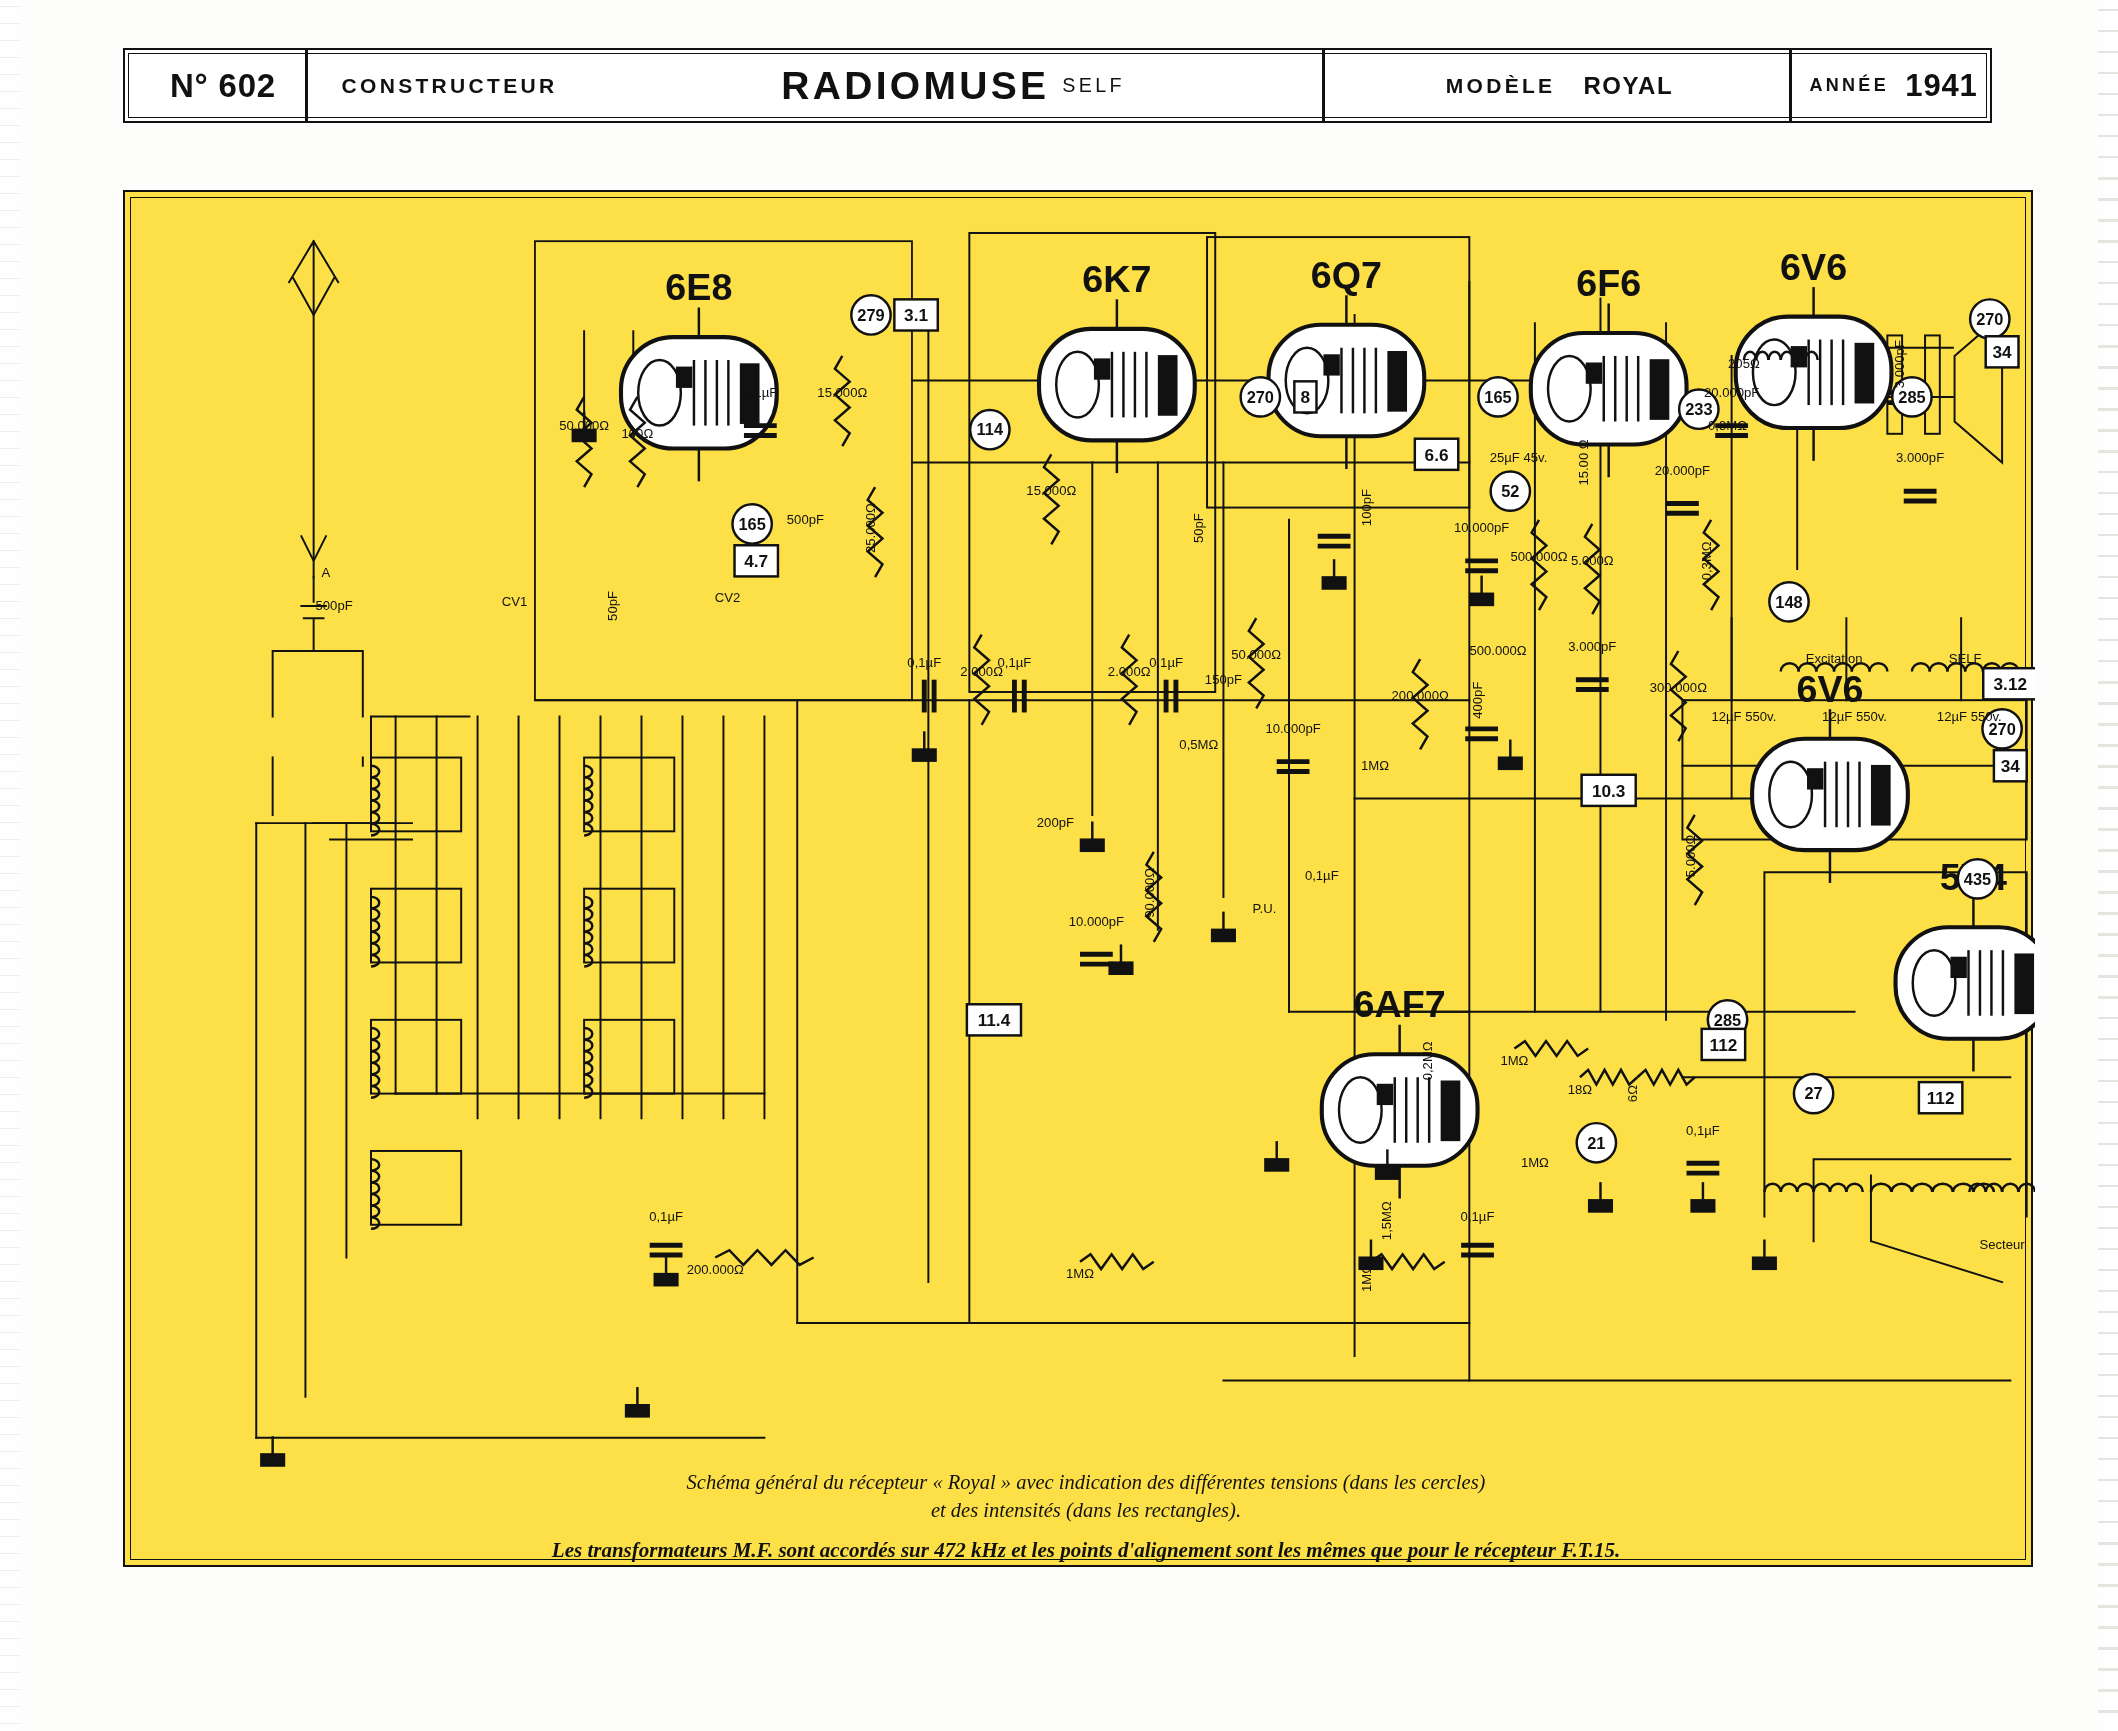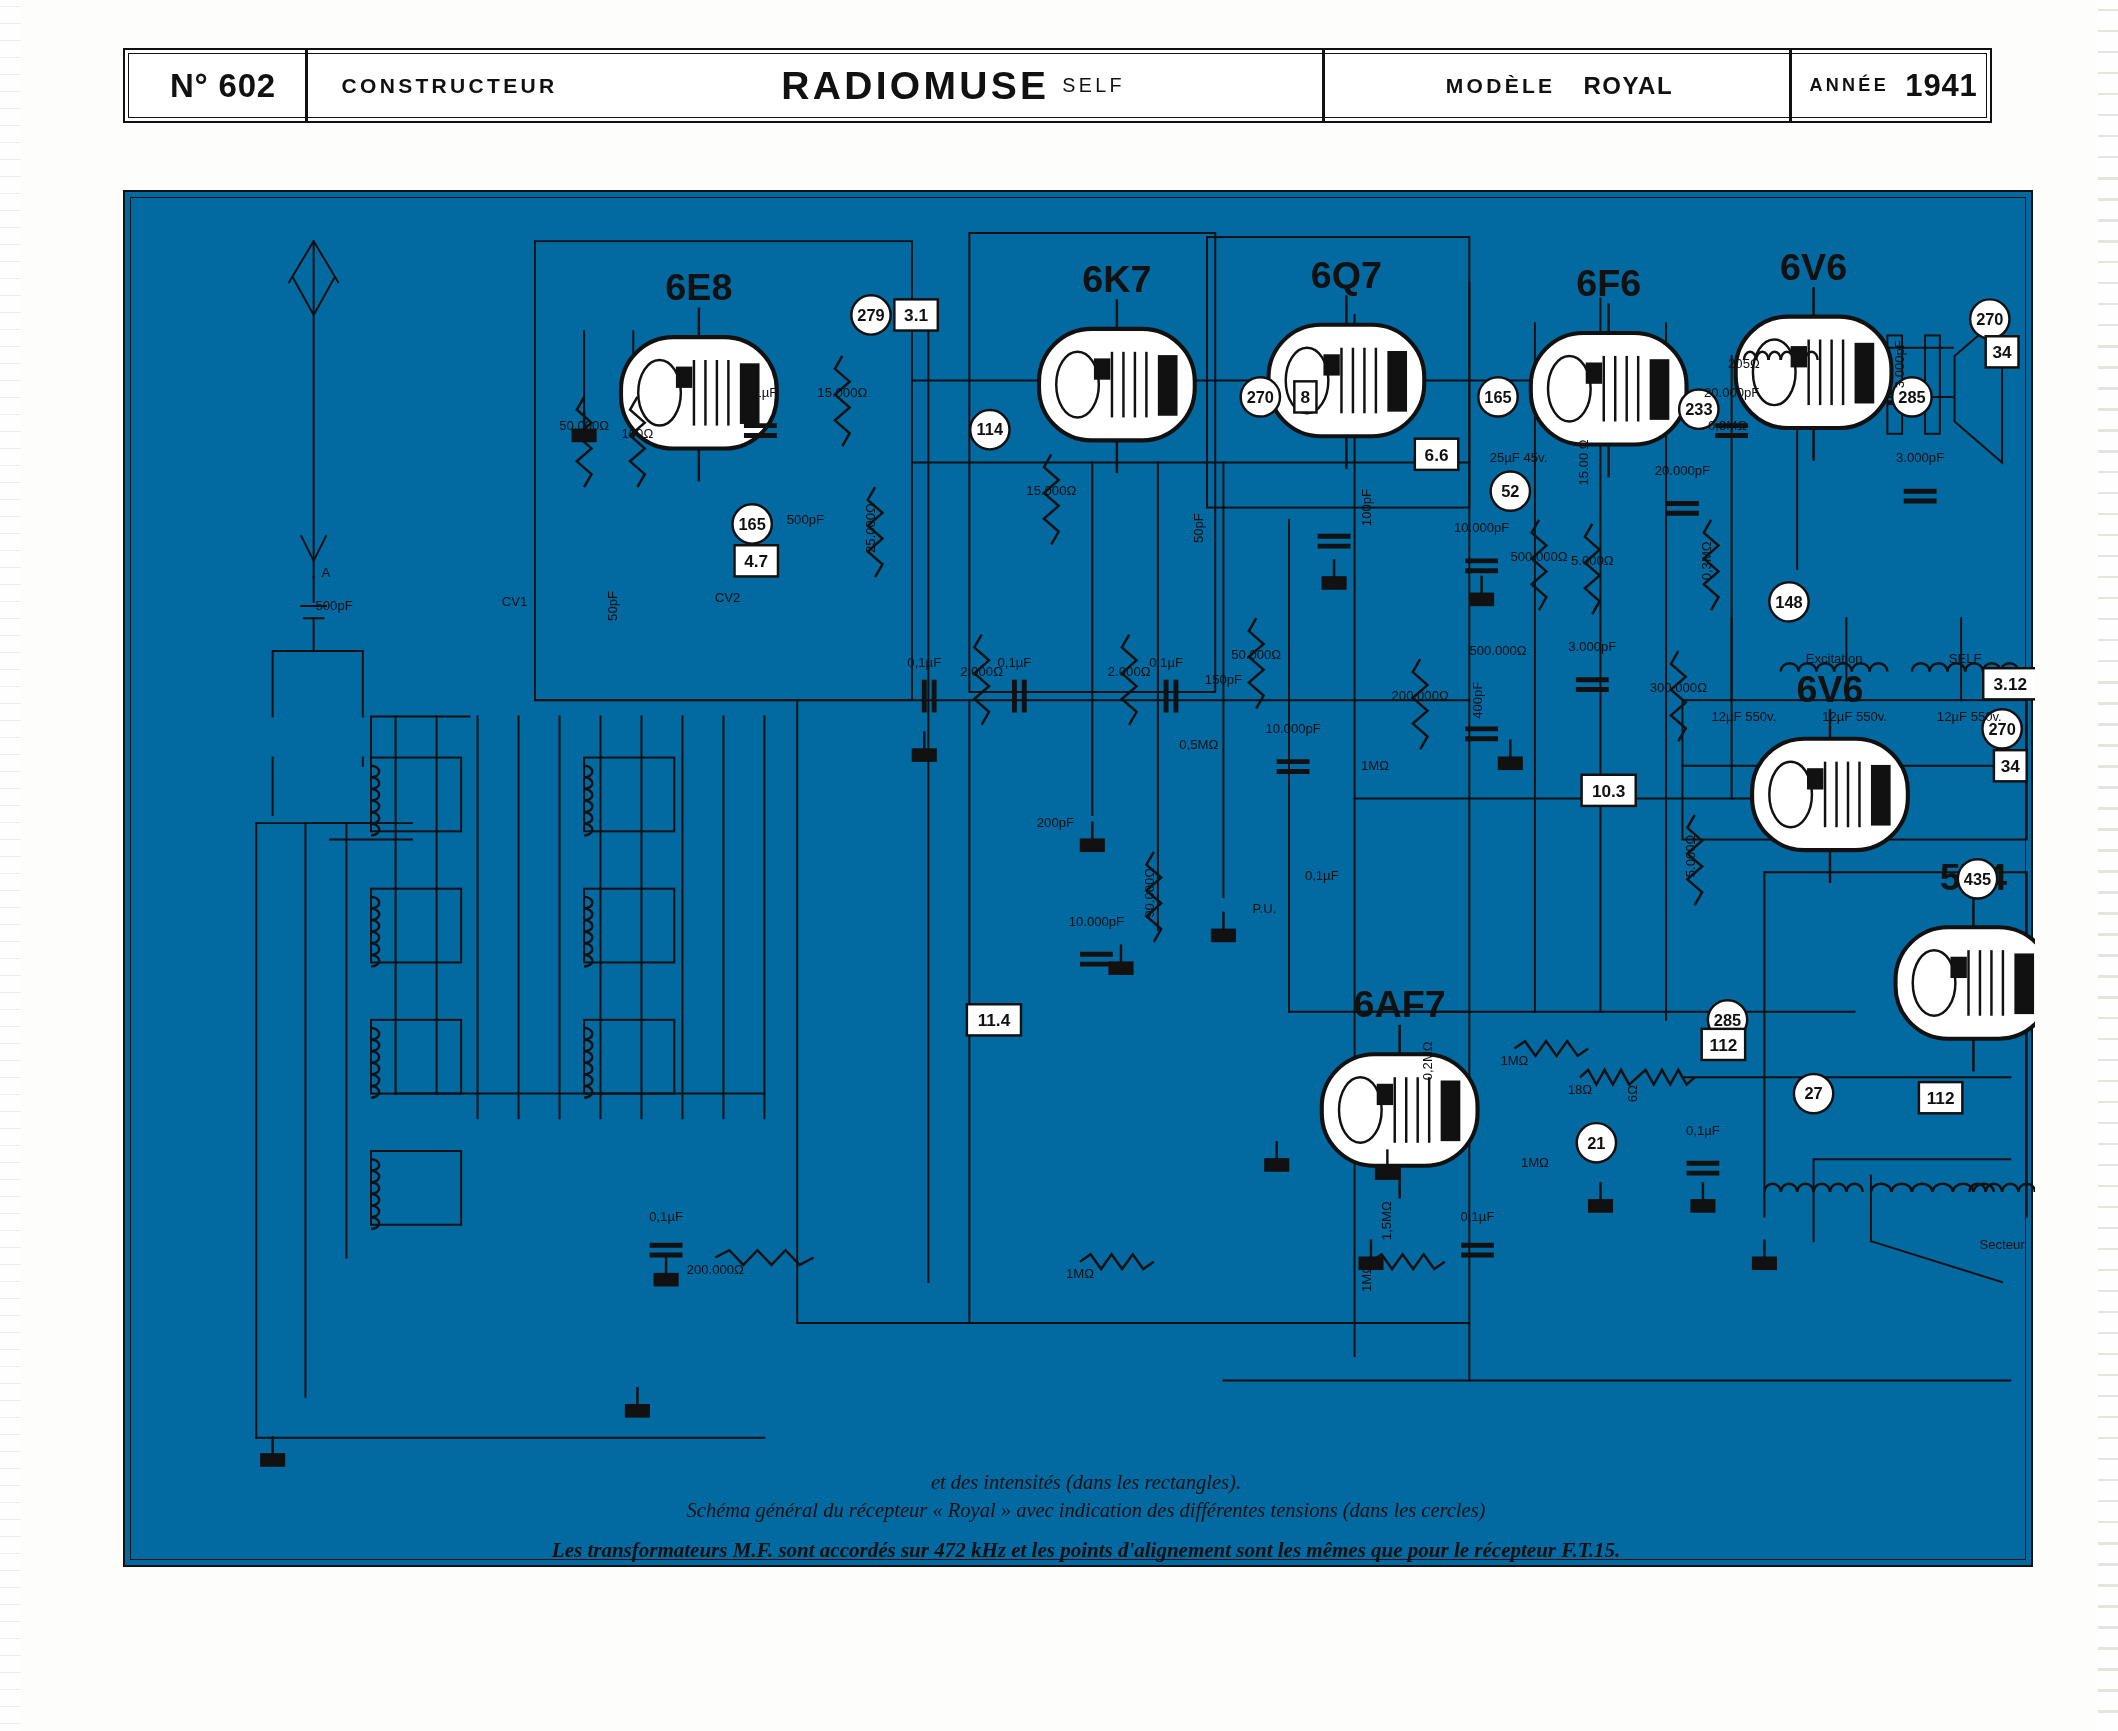--- a/index.html
+++ b/index.html
@@ -14,21 +14,21 @@
   .header:after{content:"";position:absolute;left:3.3px;top:3.3px;right:3.3px;bottom:3.3px;border:0.8px solid #111;}
   .hdr-cell{position:absolute;top:0;bottom:0;display:flex;align-items:center;justify-content:center;white-space:nowrap;}
   .vdiv{position:absolute;top:0;bottom:0;width:2.5px;background:#111;}
   .num{font-weight:bold;font-size:33px;letter-spacing:0.8px;}
   .lbl{font-size:21px;letter-spacing:3.3px;font-weight:600;}
   .brand{font-size:39px;font-weight:bold;letter-spacing:3.3px;}
   .brandsub{font-size:19.7px;letter-spacing:3.3px;margin-left:13px;}
   .model{font-size:24px;font-weight:bold;letter-spacing:1.6px;}
   .year{font-size:31px;font-weight:bold;letter-spacing:0.8px;}
   
-  .frame{position:absolute;left:123px;top:190px;width:1910px;height:1377px;border:2.5px solid #111;background:#0369a1;box-sizing:border-box;}
+  .frame{position:absolute;left:123px;top:190px;width:1910px;height:1377px;border:2.5px solid #111;background:#fde047;box-sizing:border-box;}
   .frame-inner{position:absolute;inset:4.9px;border:0.8px solid #111;}
   .svgwrap{position:absolute;inset:0;}
   
   .caption{position:absolute;left:295px;top:1468px;width:1582px;text-align:center;font-family:"Liberation Serif",serif;font-style:italic;font-size:20.5px;line-height:28px;color:#111;}
   .caption .l3{margin-top:11.5px;font-weight:bold;font-size:21px;}
   text{font-family:"Liberation Sans",sans-serif;}
 </style>
 </head>
 <body>
 
@@ -812,19 +812,19 @@
             </g>
             <g>
               <text x="2290" y="1290" font-size="16" fill="#111" text-anchor="middle">Secteur</text>
             </g>
           </g>
       </svg>
     </div>
   </div>
 
   <div class="caption">
+    <div>Schéma général du récepteur « Royal » avec indication des différentes tensions (dans les cercles)</div>
     <div>et des intensités (dans les rectangles).</div>
-    <div>Schéma général du récepteur « Royal » avec indication des différentes tensions (dans les cercles)</div>
     <div class="l3">Les transformateurs M.F. sont accordés sur 472 kHz et les points d'alignement sont les mêmes que pour le récepteur F.T.15.</div>
   </div>
 
 </div>
 
 
 </body></html>

